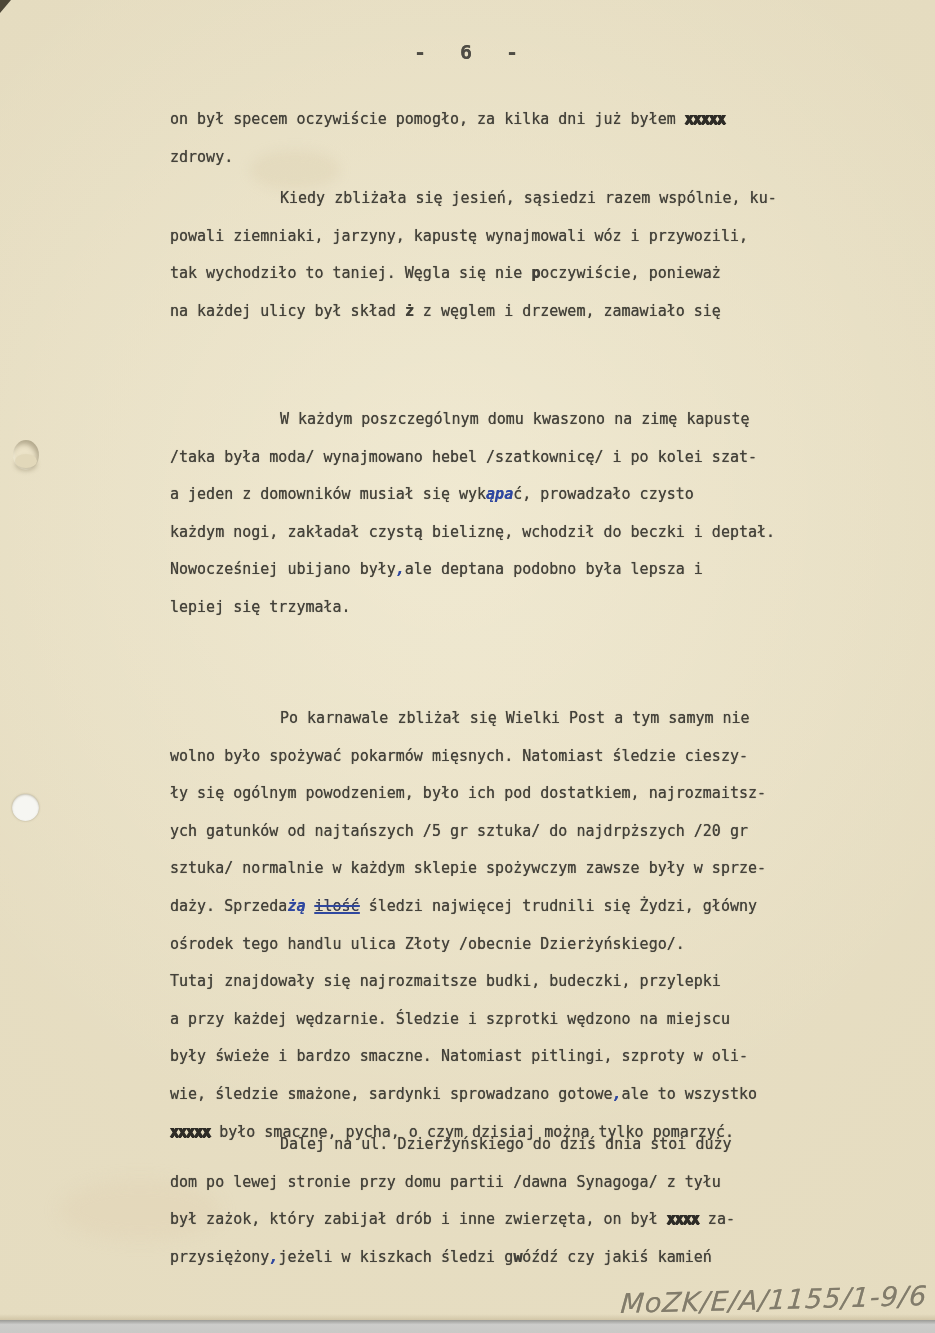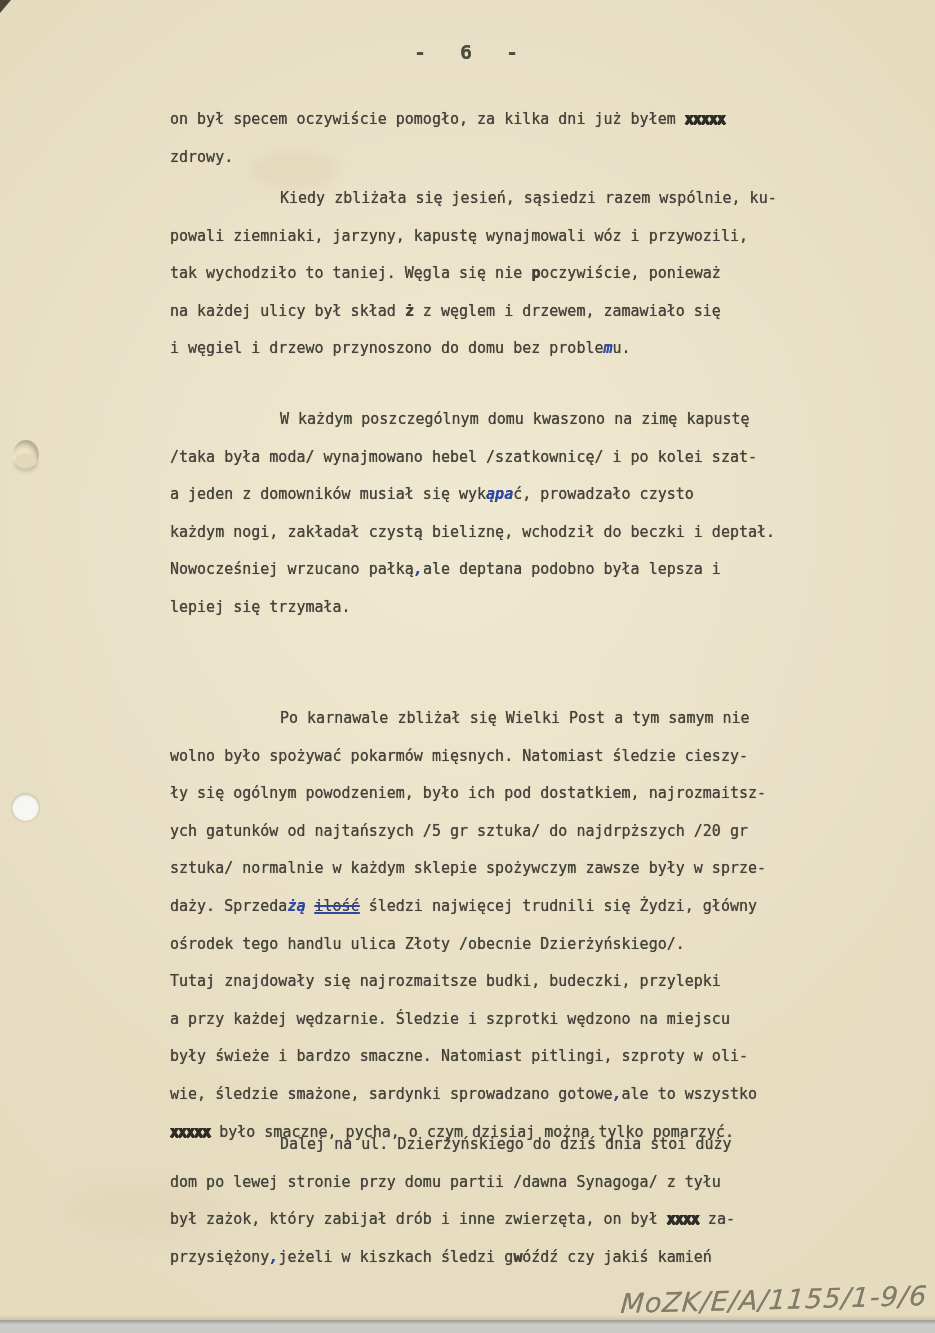--- a/index.html
+++ b/index.html
@@ -107,28 +107,27 @@
   <div>
       <div class="para p0">
         <div class="line"><span class="seg">on był specem oczywiście pomogło, za kilka dni już byłem </span><span class="seg xx">xxxxx</span></div>
         <div class="line"><span class="seg">zdrowy.</span></div>
       </div>
       <div class="para p1 indent">
         <div class="line"><span class="seg">Kiedy zbliżała się jesień, sąsiedzi razem wspólnie, ku-</span></div>
         <div class="line"><span class="seg">powali ziemniaki, jarzyny, kapustę wynajmowali wóz i przywozili,</span></div>
         <div class="line"><span class="seg">tak wychodziło to taniej. Węgla się nie </span><span class="seg bold">p</span><span class="seg">oczywiście, ponieważ</span></div>
         <div class="line"><span class="seg">na każdej ulicy był skład </span><span class="seg bold">ż</span><span class="seg"> z węglem i drzewem, zamawiało się</span></div>
-        <div class="line"><span class="seg">i węgiel i drzewo przynoszono do domu bez proble</span><span class="seg blue">m</span><span class="seg">u.</span></div>
       </div>
       <div class="para p2 indent">
         <div class="line"><span class="seg">W każdym poszczególnym domu kwaszono na zimę kapustę</span></div>
         <div class="line"><span class="seg">/taka była moda/ wynajmowano hebel /szatkownicę/ i po kolei szat-</span></div>
         <div class="line"><span class="seg">a jeden z domowników musiał się wyk</span><span class="seg blue">ąpa</span><span class="seg">ć, prowadzało czysto</span></div>
         <div class="line"><span class="seg">każdym nogi, zakładał czystą bieliznę, wchodził do beczki i deptał.</span></div>
-        <div class="line"><span class="seg">Nowocześniej wrzucano pałką</span><span class="seg blue">,</span><span class="seg">ale deptana podobno była lepsza i</span></div>
+        <div class="line"><span class="seg">Nowocześniej ubijano były</span><span class="seg blue">,</span><span class="seg">ale deptana podobno była lepsza i</span></div>
         <div class="line"><span class="seg">lepiej się trzymała.</span></div>
       </div>
       <div class="para p3 indent">
         <div class="line"><span class="seg">Po karnawale zbliżał się Wielki Post a tym samym nie</span></div>
         <div class="line"><span class="seg">wolno było spożywać pokarmów mięsnych. Natomiast śledzie cieszy-</span></div>
         <div class="line"><span class="seg">ły się ogólnym powodzeniem, było ich pod dostatkiem, najrozmaitsz-</span></div>
         <div class="line"><span class="seg">ych gatunków od najtańszych /5 gr sztuka/ do najdrpższych /20 gr</span></div>
         <div class="line"><span class="seg">sztuka/ normalnie w każdym sklepie spożywczym zawsze były w sprze-</span></div>
         <div class="line"><span class="seg">daży. Sprzeda</span><span class="seg blue">żą</span><span class="seg"> </span><span class="seg bluestrike">ilość</span><span class="seg"> śledzi najwięcej trudnili się Żydzi, główny</span></div>
         <div class="line"><span class="seg">ośrodek tego handlu ulica Złoty /obecnie Dzierżyńskiego/.</span></div>

